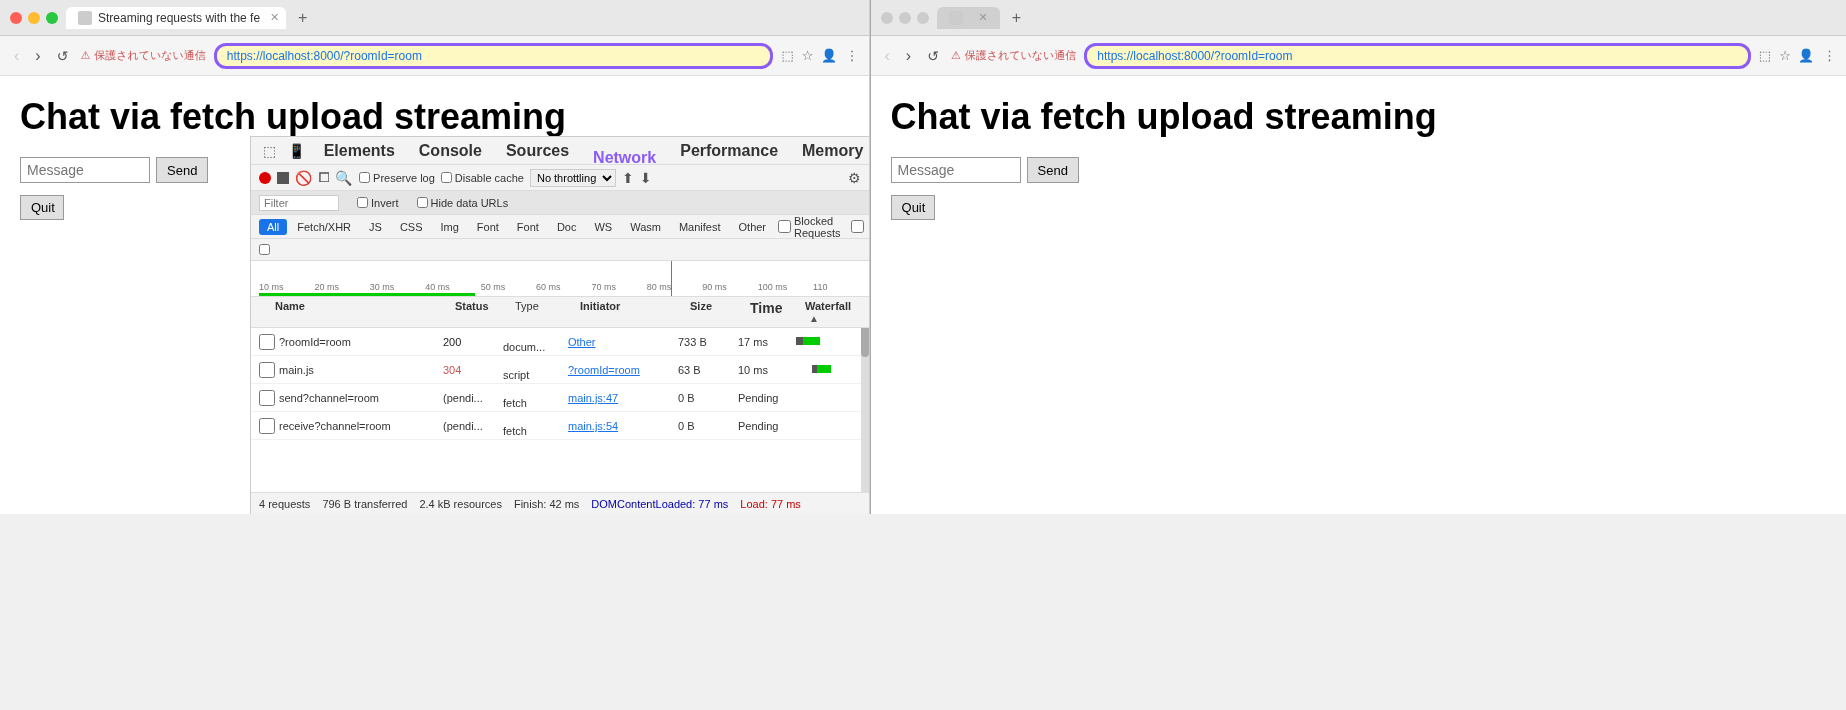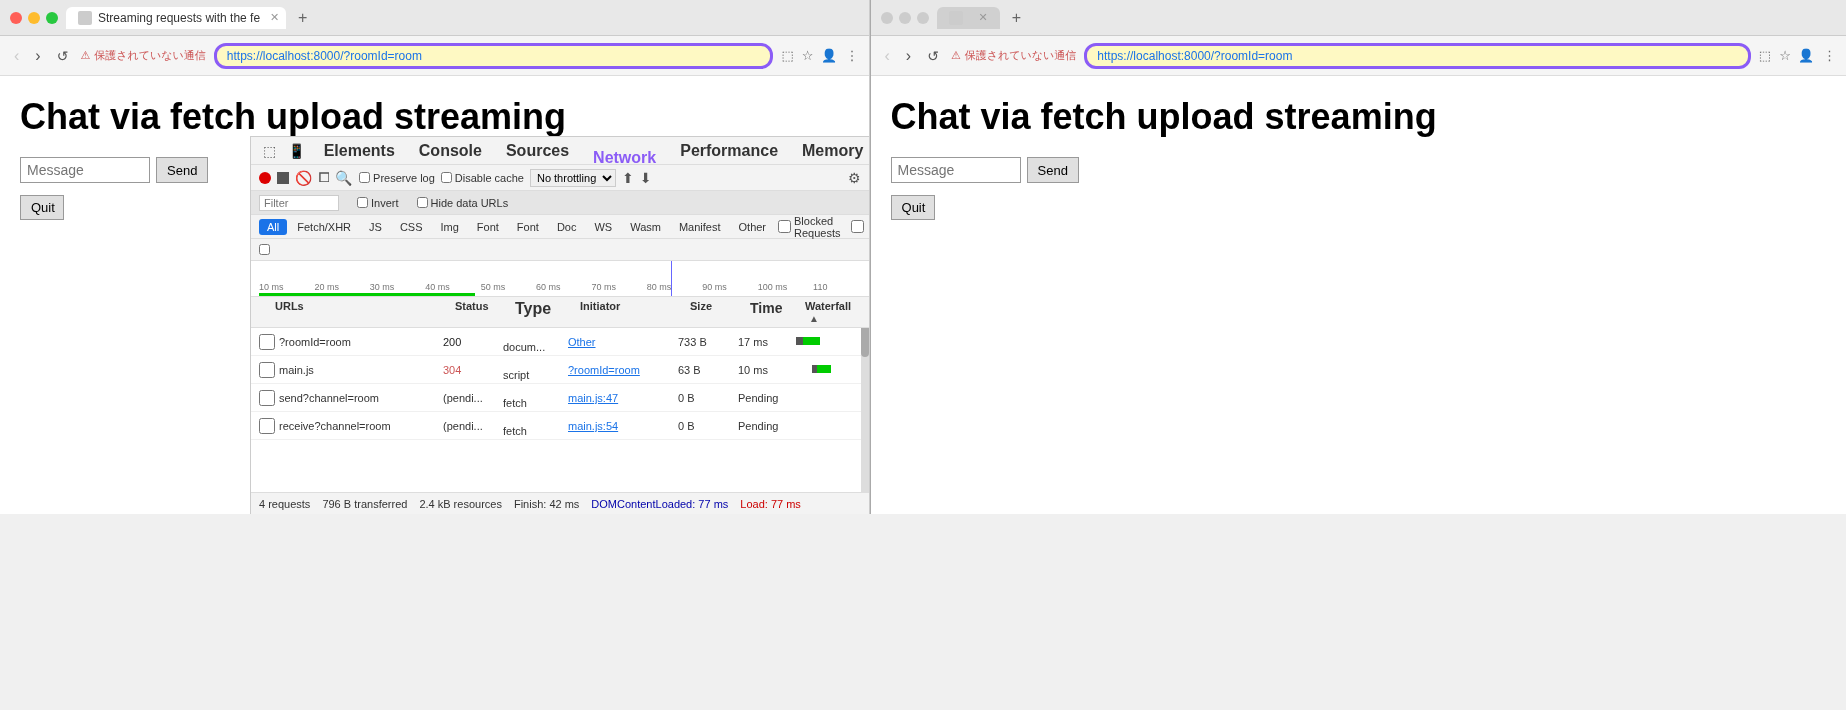--- a/index.html
+++ b/index.html
@@ -71,21 +71,21 @@
 
     
     .timeline-bar { display: flex; align-items: flex-end; background: #fff; border-bottom: 1px solid #ddd; height: 36px; padding: 0; position: relative; overflow: hidden; }
     .timeline-tick { font-size: 9px; color: #777; flex: 1; text-align: left; }
 
     
     .network-table { flex: 1; overflow: auto; }
     .table-header { display: flex; background: #f3f3f3; border-bottom: 1px solid #ddd; padding: 3px 8px; position: sticky; top: 0; z-index: 5; }
     .col-name { width: 180px; font-size: 11px; font-weight: bold; color: #333; }
     .col-status { width: 60px; font-size: 11px; font-weight: bold; color: #333; }
-    .col-type { width: 65px; font-size: 16px; font-weight: bold; color: #333; }
+    .col-type { width: 65px; font-size: 11px; font-weight: normal; color: #333; }
     .col-initiator { width: 110px; font-size: 11px; font-weight: bold; color: #333; }
     .col-size { width: 60px; font-size: 11px; font-weight: bold; color: #333; }
     .col-time { width: 55px; font-size: 14px; font-weight: bold; color: #333; }
     .col-waterfall { flex: 1; font-size: 11px; font-weight: bold; color: #333; }
 
     .table-row { display: flex; padding: 2px 8px; border-bottom: 1px solid #f0f0f0; align-items: center; }
     .row-checkbox { width: 16px; height: 16px; margin-right: 4px; }
     .cell { font-size: 11px; color: #333; overflow: hidden; text-overflow: ellipsis; white-space: nowrap; }
     .cell-name { width: 164px; }
     .cell-status { width: 60px; }
@@ -258,21 +258,21 @@
           </div>
 
           <div style="position:absolute;bottom:0;left:8px;height:3px;width:35%;background:#0c0;"></div>
 
           <div style="position:absolute;top:0;bottom:0;left:68%;width:1px;background:#00f;opacity:0.6;"></div>
         </div>
 
         <div class="network-table" style="position:relative;">
           <div class="table-header">
             <div style="width:16px;"></div>
-            <div class="col-name">URLs</div>
+            <div class="col-name">Name</div>
             <div class="col-status">
               <span>Status</span>
             </div>
             <div class="col-type">Type</div>
             <div class="col-initiator">Initiator</div>
             <div class="col-size">Size</div>
             <div class="col-time">Time</div>
             <div class="col-waterfall">
               <span>Waterfall</span>
               <span class="sort-arrow">▲</span>

